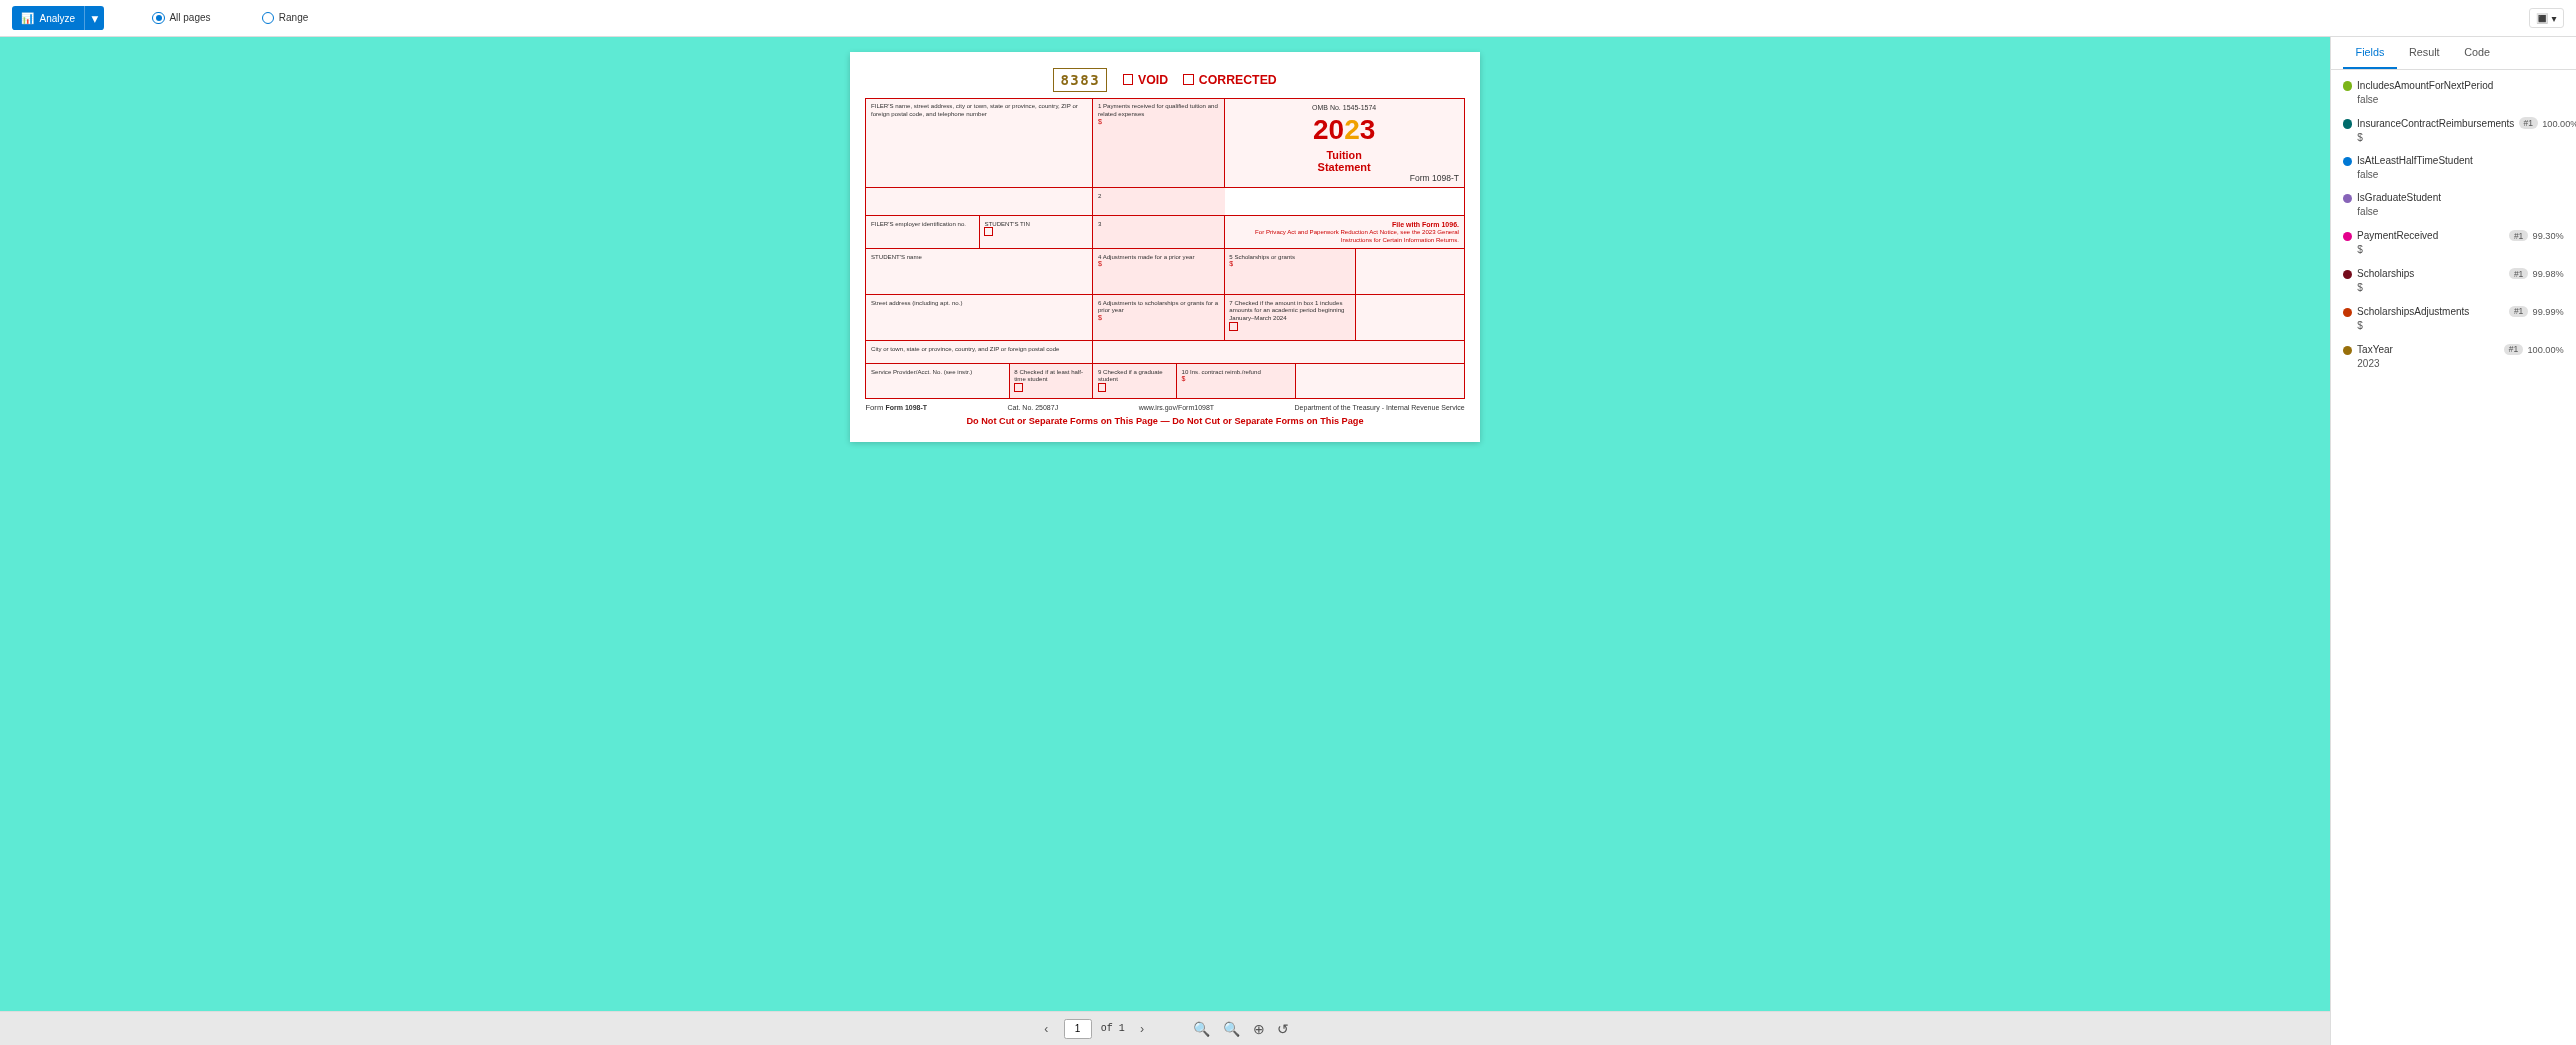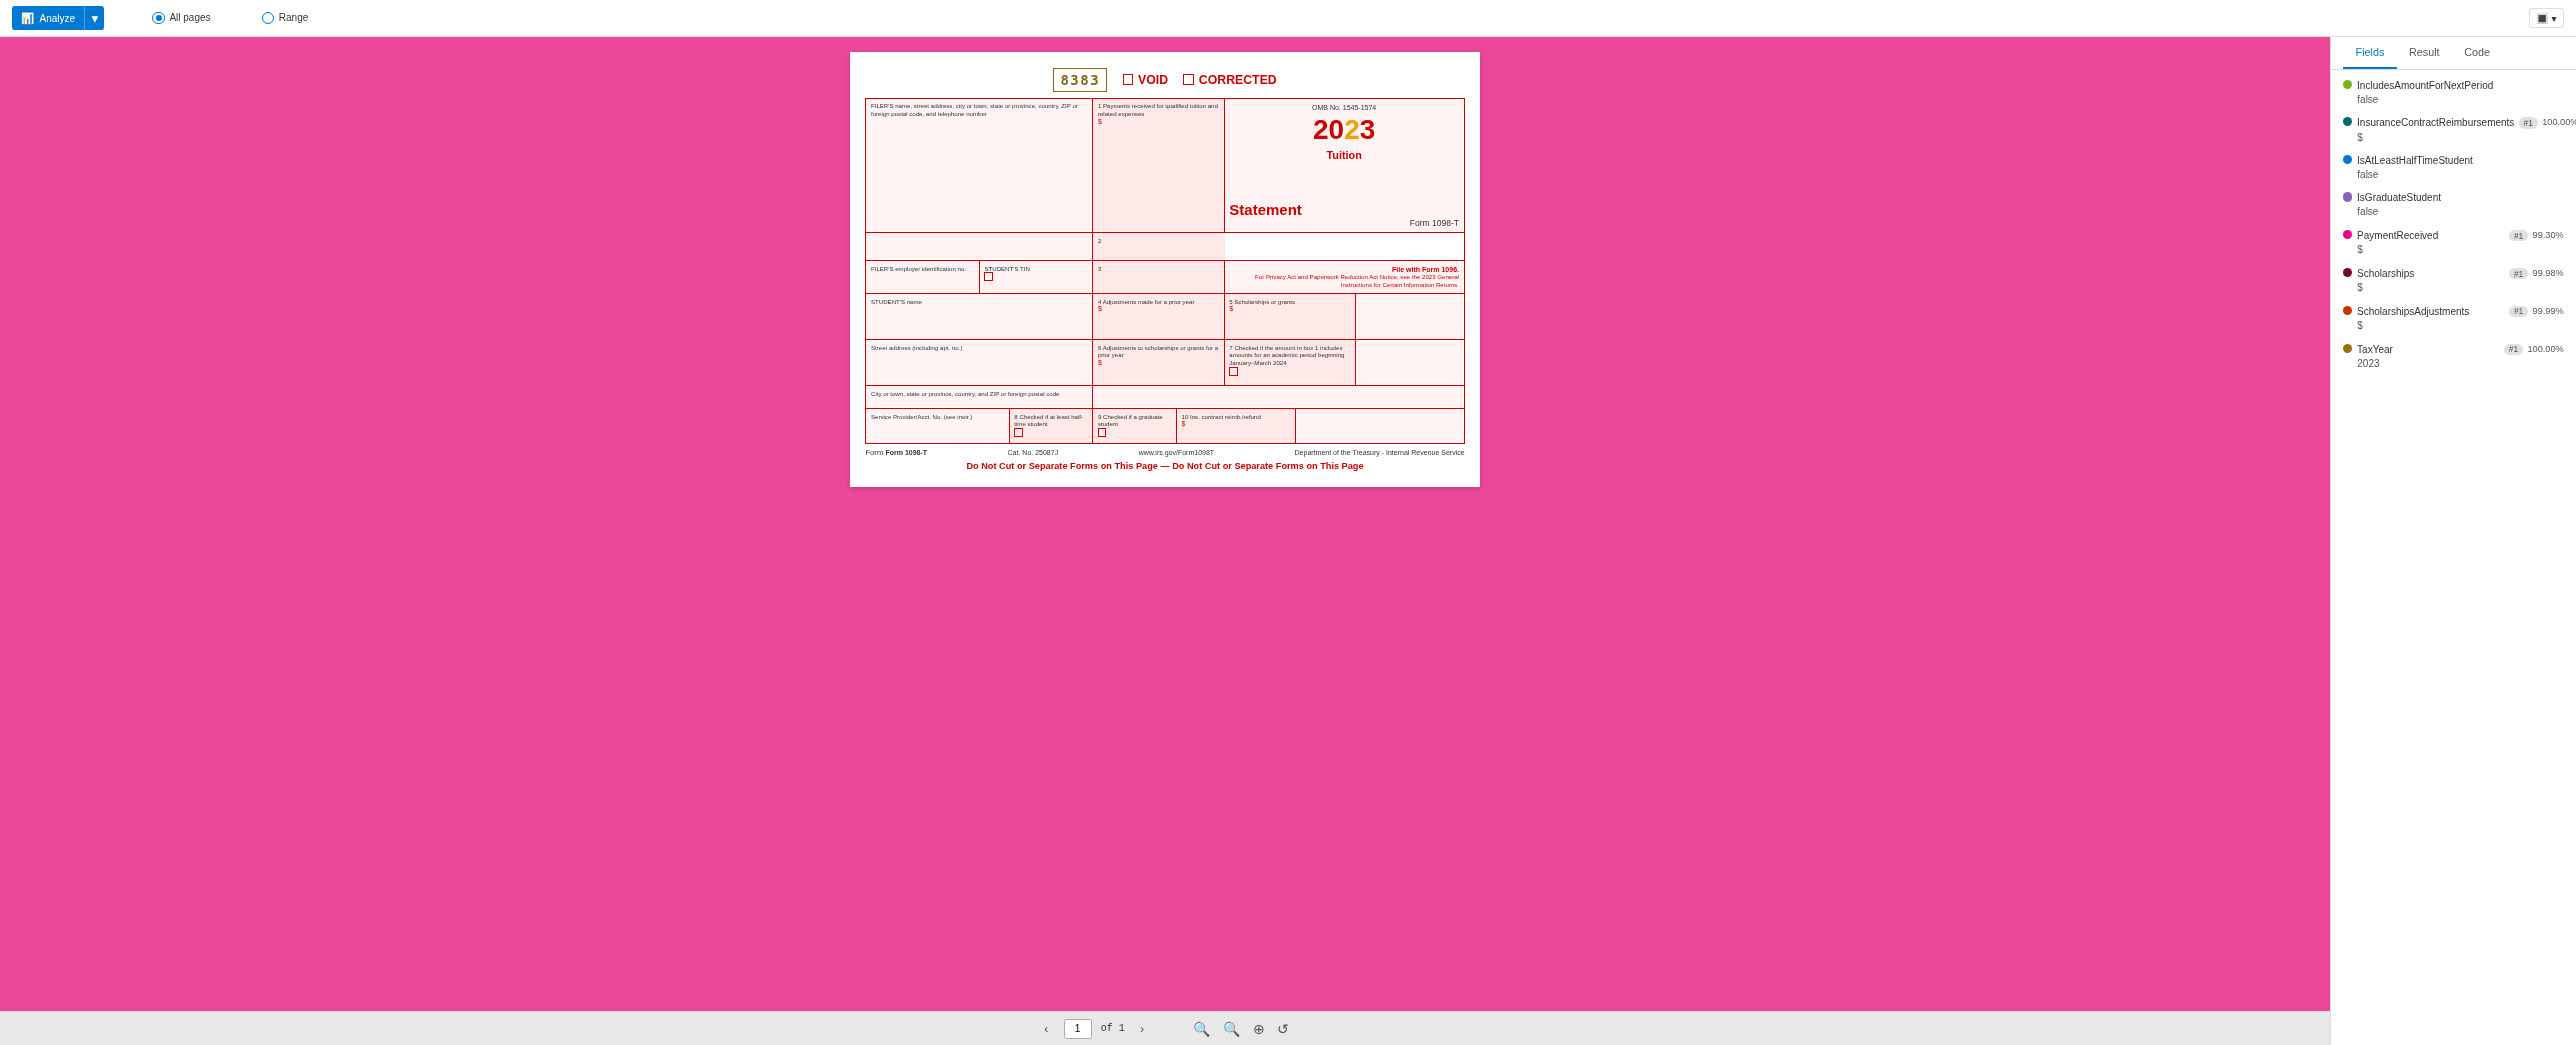--- a/index.html
+++ b/index.html
@@ -50,21 +50,21 @@
       padding: 3.1px 6.1px; cursor: pointer; font-size: 10px; color: #333;
     }
 
     
     .main-area {
       display: flex; flex: 1; overflow: hidden;
     }
 
     
     .doc-viewer {
-      flex: 1; background: #ec4899;
+      flex: 1; background: #5eead4;
       display: flex; flex-direction: column;
       overflow: hidden; position: relative;
     }
     .doc-content {
       flex: 1; overflow: auto;
       display: flex; align-items: flex-start; justify-content: center;
       padding: 15.4px;
     }
     .doc-page {
       background: #fff;
@@ -165,21 +165,21 @@
       padding: 9.2px 12.3px; font-size: 10.8px; color: #555;
       cursor: pointer; border-bottom: 2.3px solid transparent;
       background: none; border-top: none; border-left: none; border-right: none;
     }
     .panel-tab.active { color: #0078d4; border-bottom-color: #0078d4; font-weight: 500; }
 
     .panel-content { flex: 1; overflow-y: auto; padding: 9.2px 12.3px; }
 
     .field-item { margin-bottom: 12.3px; }
     .field-header {
-      display: flex; align-items: flex-start; gap: 4.6px; margin-bottom: 3.1px;
+      display: flex; align-items: flex-end; gap: 4.6px; margin-bottom: 3.1px;
     }
     .field-dot {
       width: 9.2px; height: 9.2px; border-radius: 50%; flex-shrink: 0;
     }
     .field-name { font-size: 10px; color: #333; font-weight: 500; flex: 1; }
     .field-badge {
       background: #e0e0e0; color: #555; font-size: 8.5px;
       padding: 0.8px 4.6px; border-radius: 7.7px;
     }
     .field-confidence { font-size: 9.2px; color: #555; margin-left: auto; }
@@ -250,21 +250,21 @@
               <span class="cell-label">1 Payments received for qualified tuition and related expenses</span>
               <br>
               <span class="dollar-sign">$</span>
             </div>
             <div class="form-cell" style="width:40%; border-right:none; text-align:center; padding:4.6px;">
               <div style="font-size:7px; color:#333;">OMB No. 1545-1574</div>
               <div style="margin: 3.1px 0;">
                 <span style="font-size:28px; font-weight:bold; color:#c00; font-family:Arial;">20</span><span style="font-size:28px; font-weight:bold; color:#f0a000; font-family:Arial;">2</span><span style="font-size:28px; font-weight:bold; color:#c00; font-family:Arial;">3</span>
               </div>
               <div style="font-size:10.8px; font-weight:bold; color:#c00; ">Tuition</div>
-              <div style="font-size:15px; font-weight:bold; color:#c00; text-align:left;margin-top:40px;">Statement</div>
+              <div style="font-size:11px; font-weight:bold; color:#c00; text-align:center;">Statement</div>
               <div style="font-size:8.5px; text-align:right; color:#333;">Form 1098-T</div>
             </div>
           </div>
 
           <div class="form-row" style="min-height:28px;">
             <div class="form-cell" style="width:38%;"></div>
             <div class="form-cell highlighted" style="width:22%;">
               <span class="cell-label">2</span>
             </div>
           </div>

